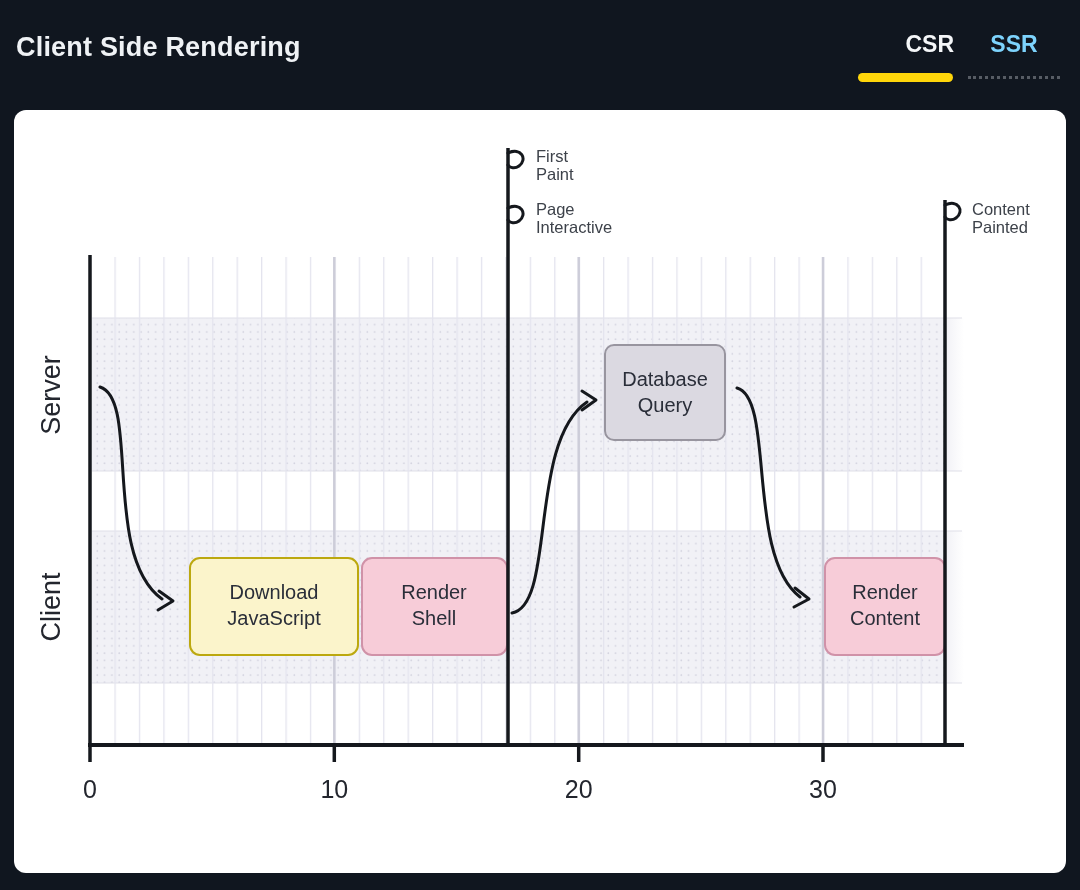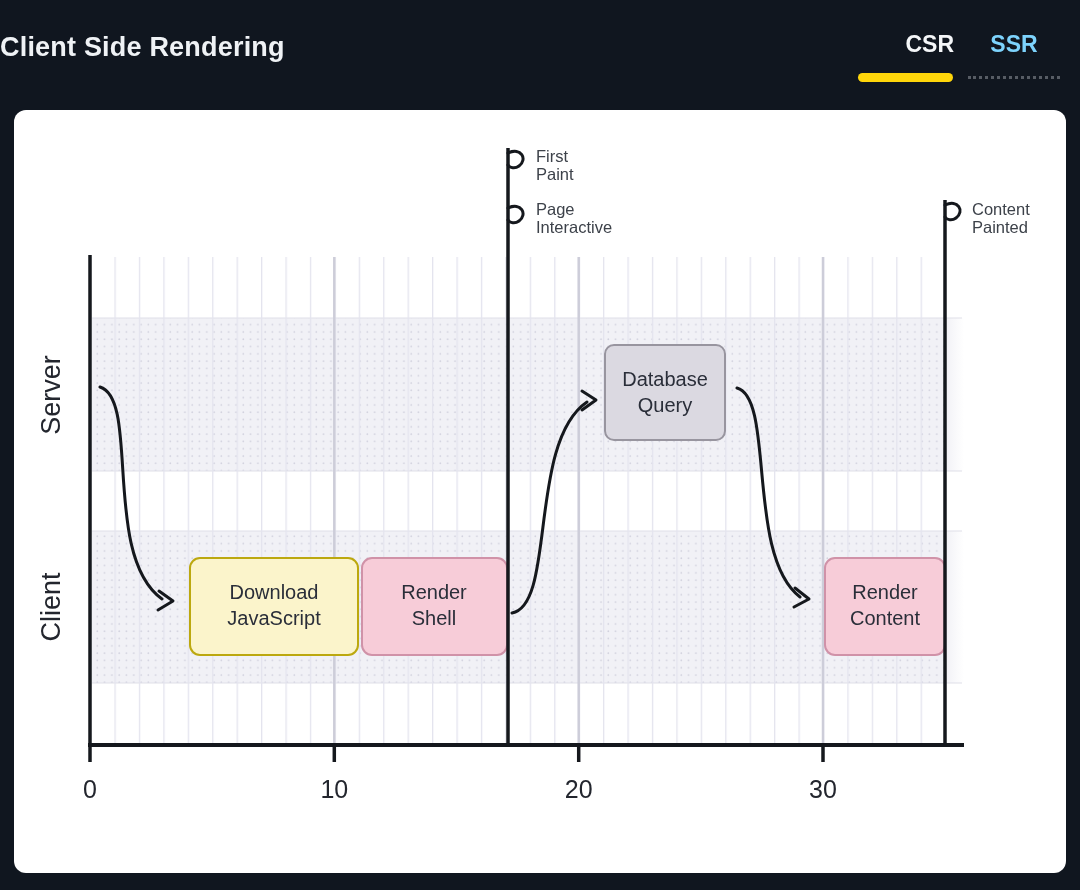--- a/index.html
+++ b/index.html
@@ -6,21 +6,21 @@
   body{
     width:1080px;height:890px;
     background:#10161f;
     font-family:"Liberation Sans", sans-serif;
     overflow:hidden;
     position:relative;
   }
   .header{
     position:absolute;left:0;top:0;width:1080px;height:110px;
     display:flex;justify-content:space-between;align-items:flex-start;
-    box-sizing:border-box;padding:30px 20px 0 0;
+    box-sizing:border-box;padding:30px 20px 0 16px;
   }
   .page-title{
     color:#eff2f5;font-size:27px;font-weight:bold;letter-spacing:.2px;
     margin-top:2px;
   }
   .tabs{display:flex;gap:14px;margin-top:0;}
   .tab{display:flex;flex-direction:column;align-items:center;cursor:pointer;}
   .tab .tab-label{font-size:23px;font-weight:bold;line-height:28px;}
   .tab.active .tab-label{color:#f4f6f8;margin-left:48px;}
   .tab.inactive .tab-label{color:#7dd3fc;}

